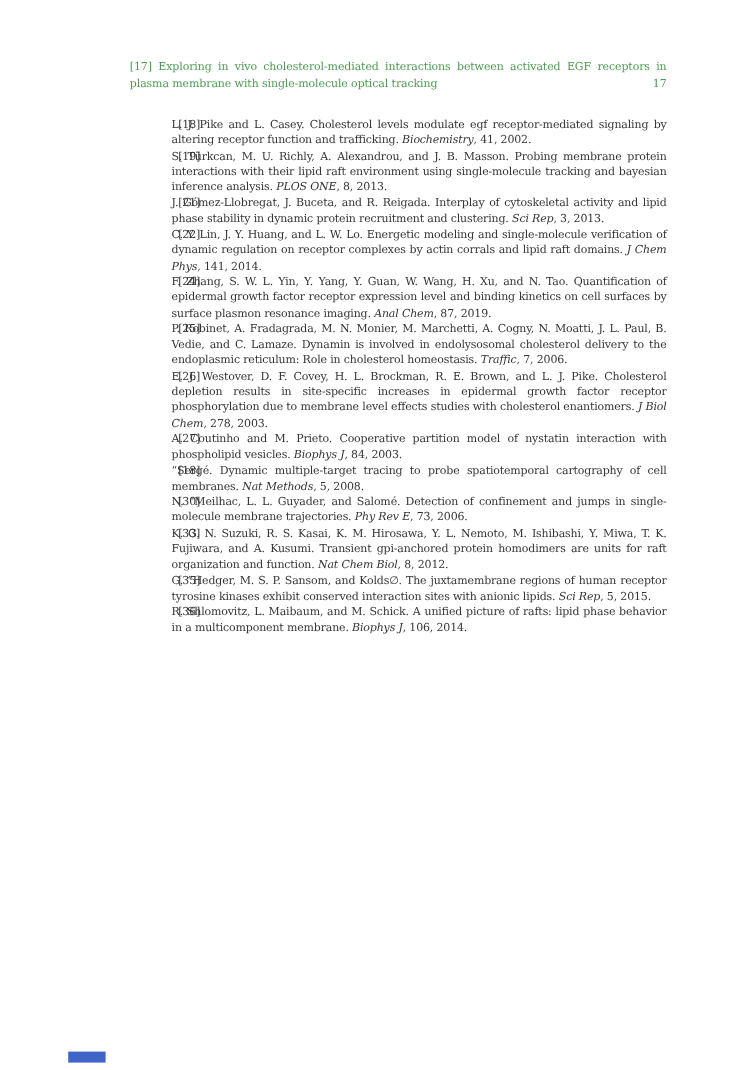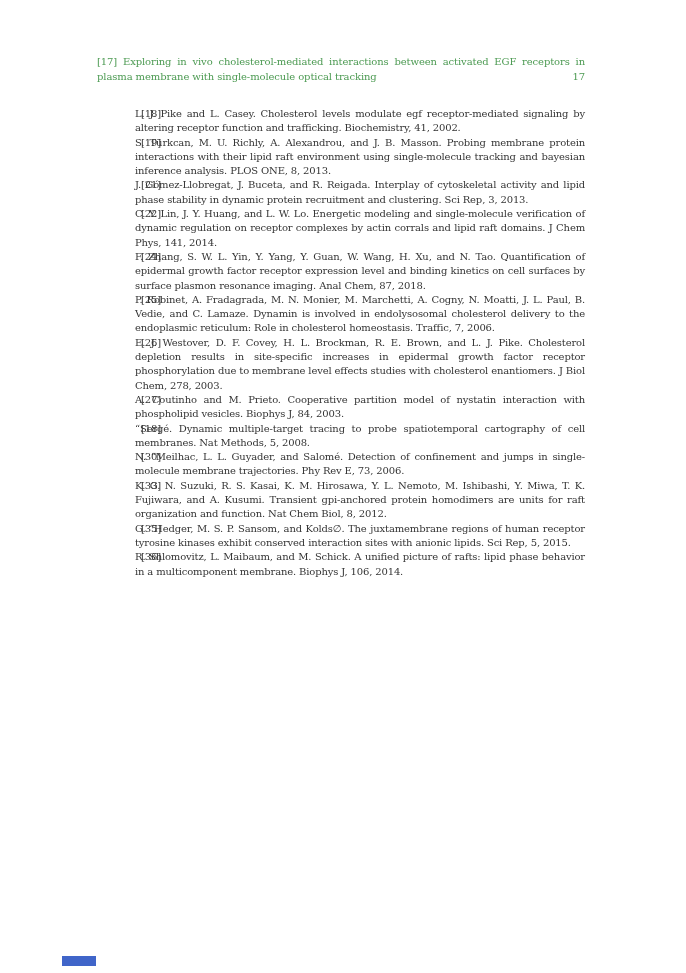--- a/index.html
+++ b/index.html
@@ -11,21 +11,21 @@
     position: relative;
     width: 686px;
     height: 973px;
     background: #ffffff;
     font-family: "DejaVu Serif", "Liberation Serif", serif;
     color: #343434;
     overflow: hidden;
   }
   .content {
     position: absolute;
-    left: 97px;
+    left: 118px;
     top: 55px;
     width: 488px;
   }
   .header {
     position: relative;
     width: 100%;
     font-size: 10px;
     line-height: 14.5px;
     text-align: justify;
     letter-spacing: -0.01em;
@@ -52,20 +52,21 @@
     text-align: justify;
     margin: 0;
   }
   .ref-label {
     position: absolute;
     left: 0;
     top: 0;
     margin-left: 44px;
   }
   .ref-journal {
+    font-style: italic;
     margin-top: 46px;
   }
   .ref-tail {
     font-style: normal;
   }
   .blue-bar {
     position: absolute;
     left: 62px;
     top: 956px;
     width: 34px;
@@ -82,21 +83,21 @@
       <span class="header-text" style="color: rgb(76, 154, 82);">[17] Exploring in vivo cholesterol-mediated interactions between activated EGF receptors in plasma membrane with single-molecule optical tracking</span>
       <span class="header-page" style="color: rgb(76, 154, 82);">17</span>
     </div>
 
     <div class="references" id="ref-list">
 
     <div class="ref"><span class="ref-label">[18]</span><span class="ref-body">L. J. Pike and L. Casey.  Cholesterol levels modulate egf receptor-mediated signaling by altering receptor function and trafficking.</span> <span class="ref-journal">Biochemistry</span><span class="ref-tail">, 41, 2002.</span></div>
         <div class="ref"><span class="ref-label">[19]</span><span class="ref-body">S. Türkcan, M. U. Richly, A. Alexandrou, and J. B. Masson.  Probing membrane protein interactions with their lipid raft environment using single-molecule tracking and bayesian inference analysis.</span> <span class="ref-journal">PLOS ONE</span><span class="ref-tail">, 8, 2013.</span></div>
         <div class="ref"><span class="ref-label">[21]</span><span class="ref-body">J. Gómez-Llobregat, J. Buceta, and R. Reigada.  Interplay of cytoskeletal activity and lipid phase stability in dynamic protein recruitment and clustering.</span> <span class="ref-journal">Sci Rep</span><span class="ref-tail">, 3, 2013.</span></div>
         <div class="ref"><span class="ref-label">[22]</span><span class="ref-body">C. Y. Lin, J. Y. Huang, and L. W. Lo.  Energetic modeling and single-molecule verification of dynamic regulation on receptor complexes by actin corrals and lipid raft domains.</span> <span class="ref-journal">J Chem Phys</span><span class="ref-tail">, 141, 2014.</span></div>
-        <div class="ref"><span class="ref-label">[24]</span><span class="ref-body">F. Zhang, S. W. L. Yin, Y. Yang, Y. Guan, W. Wang, H. Xu, and N. Tao.  Quantification of epidermal growth factor receptor expression level and binding kinetics on cell surfaces by surface plasmon resonance imaging.</span> <span class="ref-journal">Anal Chem</span><span class="ref-tail">, 87, 2018.</span></div>
+        <div class="ref"><span class="ref-label">[24]</span><span class="ref-body">F. Zhang, S. W. L. Yin, Y. Yang, Y. Guan, W. Wang, H. Xu, and N. Tao.  Quantification of epidermal growth factor receptor expression level and binding kinetics on cell surfaces by surface plasmon resonance imaging.</span> <span class="ref-journal">Anal Chem</span><span class="ref-tail">, 87, 2019.</span></div>
         <div class="ref"><span class="ref-label">[25]</span><span class="ref-body">P. Robinet, A. Fradagrada, M. N. Monier, M. Marchetti, A. Cogny, N. Moatti, J. L. Paul, B. Vedie, and C. Lamaze.  Dynamin is involved in endolysosomal cholesterol delivery to the endoplasmic reticulum: Role in cholesterol homeostasis.</span> <span class="ref-journal">Traffic</span><span class="ref-tail">, 7, 2006.</span></div>
         <div class="ref"><span class="ref-label">[26]</span><span class="ref-body">E. J. Westover, D. F. Covey, H. L. Brockman, R. E. Brown, and L. J. Pike.  Cholesterol depletion results in site-specific increases in epidermal growth factor receptor phosphorylation due to membrane level effects studies with cholesterol enantiomers.</span> <span class="ref-journal">J Biol Chem</span><span class="ref-tail">, 278, 2003.</span></div>
         <div class="ref"><span class="ref-label">[27]</span><span class="ref-body">A. Coutinho and M. Prieto.  Cooperative partition model of nystatin interaction with phospholipid vesicles.</span> <span class="ref-journal">Biophys J</span><span class="ref-tail">, 84, 2003.</span></div>
         <div class="ref"><span class="ref-label">[18]</span><span class="ref-body">“Sergé.  Dynamic multiple-target tracing to probe spatiotemporal cartography of cell membranes.</span> <span class="ref-journal">Nat Methods</span><span class="ref-tail">, 5, 2008.</span></div>
         <div class="ref"><span class="ref-label">[30]</span><span class="ref-body">N. “Meilhac, L. L. Guyader, and Salomé.  Detection of confinement and jumps in single-molecule membrane trajectories.</span> <span class="ref-journal">Phy Rev E</span><span class="ref-tail">, 73, 2006.</span></div>
         <div class="ref"><span class="ref-label">[33]</span><span class="ref-body">K. G. N. Suzuki, R. S. Kasai, K. M. Hirosawa, Y. L. Nemoto, M. Ishibashi, Y. Miwa, T. K. Fujiwara, and A. Kusumi.  Transient gpi-anchored protein homodimers are units for raft organization and function.</span> <span class="ref-journal">Nat Chem Biol</span><span class="ref-tail">, 8, 2012.</span></div>
         <div class="ref"><span class="ref-label">[35]</span><span class="ref-body">G. “Hedger, M. S. P. Sansom, and Kolds∅.  The juxtamembrane regions of human receptor tyrosine kinases exhibit conserved interaction sites with anionic lipids.</span> <span class="ref-journal">Sci Rep</span><span class="ref-tail">, 5, 2015.</span></div>
         <div class="ref"><span class="ref-label">[36]</span><span class="ref-body">R. Shlomovitz, L. Maibaum, and M. Schick.  A unified picture of rafts: lipid phase behavior in a multicomponent membrane.</span> <span class="ref-journal">Biophys J</span><span class="ref-tail">, 106, 2014.</span></div>
       </div>
 

